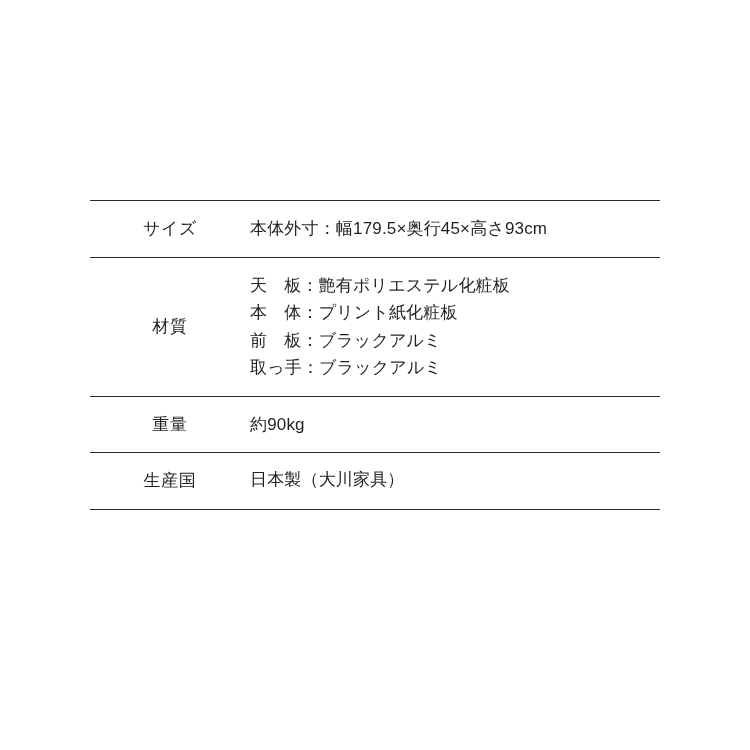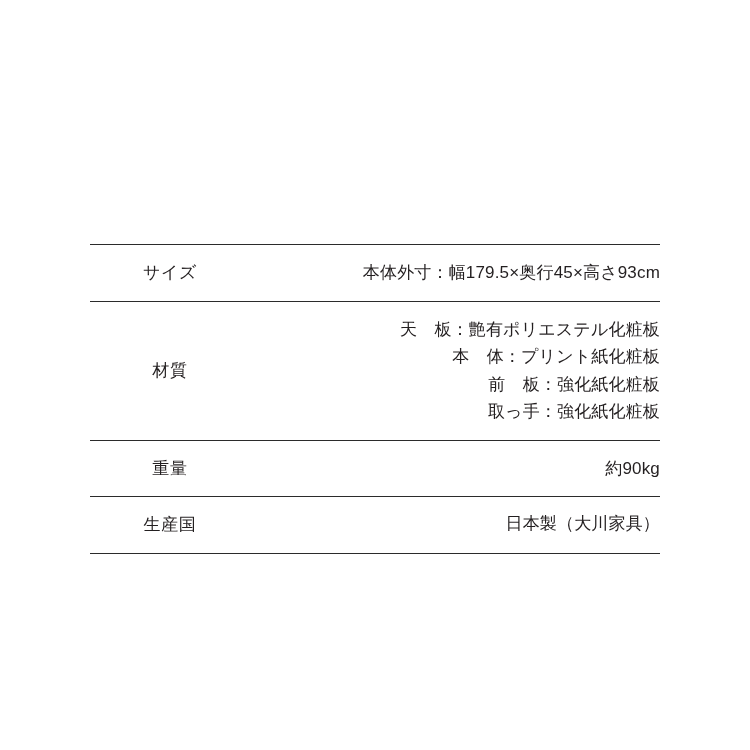--- a/index.html
+++ b/index.html
@@ -17,39 +17,38 @@
     position: relative;
     width: 750px;
     height: 750px;
     box-sizing: border-box;
   }
   .spec-table-wrap {
     position: absolute;
     left: 90px;
     top: 200px;
     width: 570px;
-    margin-top: 44px;
   }
   table.spec-table {
     width: 100%;
     border-collapse: collapse;
     table-layout: fixed;
   }
   table.spec-table tr {
     border-top: 1px solid #2b2b2b;
   }
   table.spec-table tr:last-child {
     border-bottom: 1px solid #2b2b2b;
   }
   table.spec-table th,
   table.spec-table td {
     padding: 0;
     vertical-align: middle;
     font-weight: normal;
-    text-align: right;
+    text-align: left;
     color: #231f20;
   }
   table.spec-table th.label {
     width: 160px;
     text-align: center;
     font-size: 17px;
     letter-spacing: 0.04em;
     color: #231f20;
     padding: 14px 0;
   }
@@ -84,22 +83,22 @@
       <tbody>
         <tr class="row-size">
           <th class="label">サイズ</th>
           <td class="value">本体外寸：幅179.5×奥行45×高さ93cm</td>
         </tr>
         <tr class="row-material">
           <th class="label">材質</th>
           <td class="value">
             <span class="mline">天　板：艶有ポリエステル化粧板</span>
             <span class="mline">本　体：プリント紙化粧板</span>
-            <span class="mline">前　板：強化紙化粧板</span>
-            <span class="mline">取っ手：強化紙化粧板</span>
+            <span class="mline">前　板：ブラックアルミ</span>
+            <span class="mline">取っ手：ブラックアルミ</span>
           </td>
         </tr>
         <tr class="row-weight">
           <th class="label">重量</th>
           <td class="value">約90kg</td>
         </tr>
         <tr class="row-origin">
           <th class="label">生産国</th>
           <td class="value">日本製（大川家具）</td>
         </tr>

